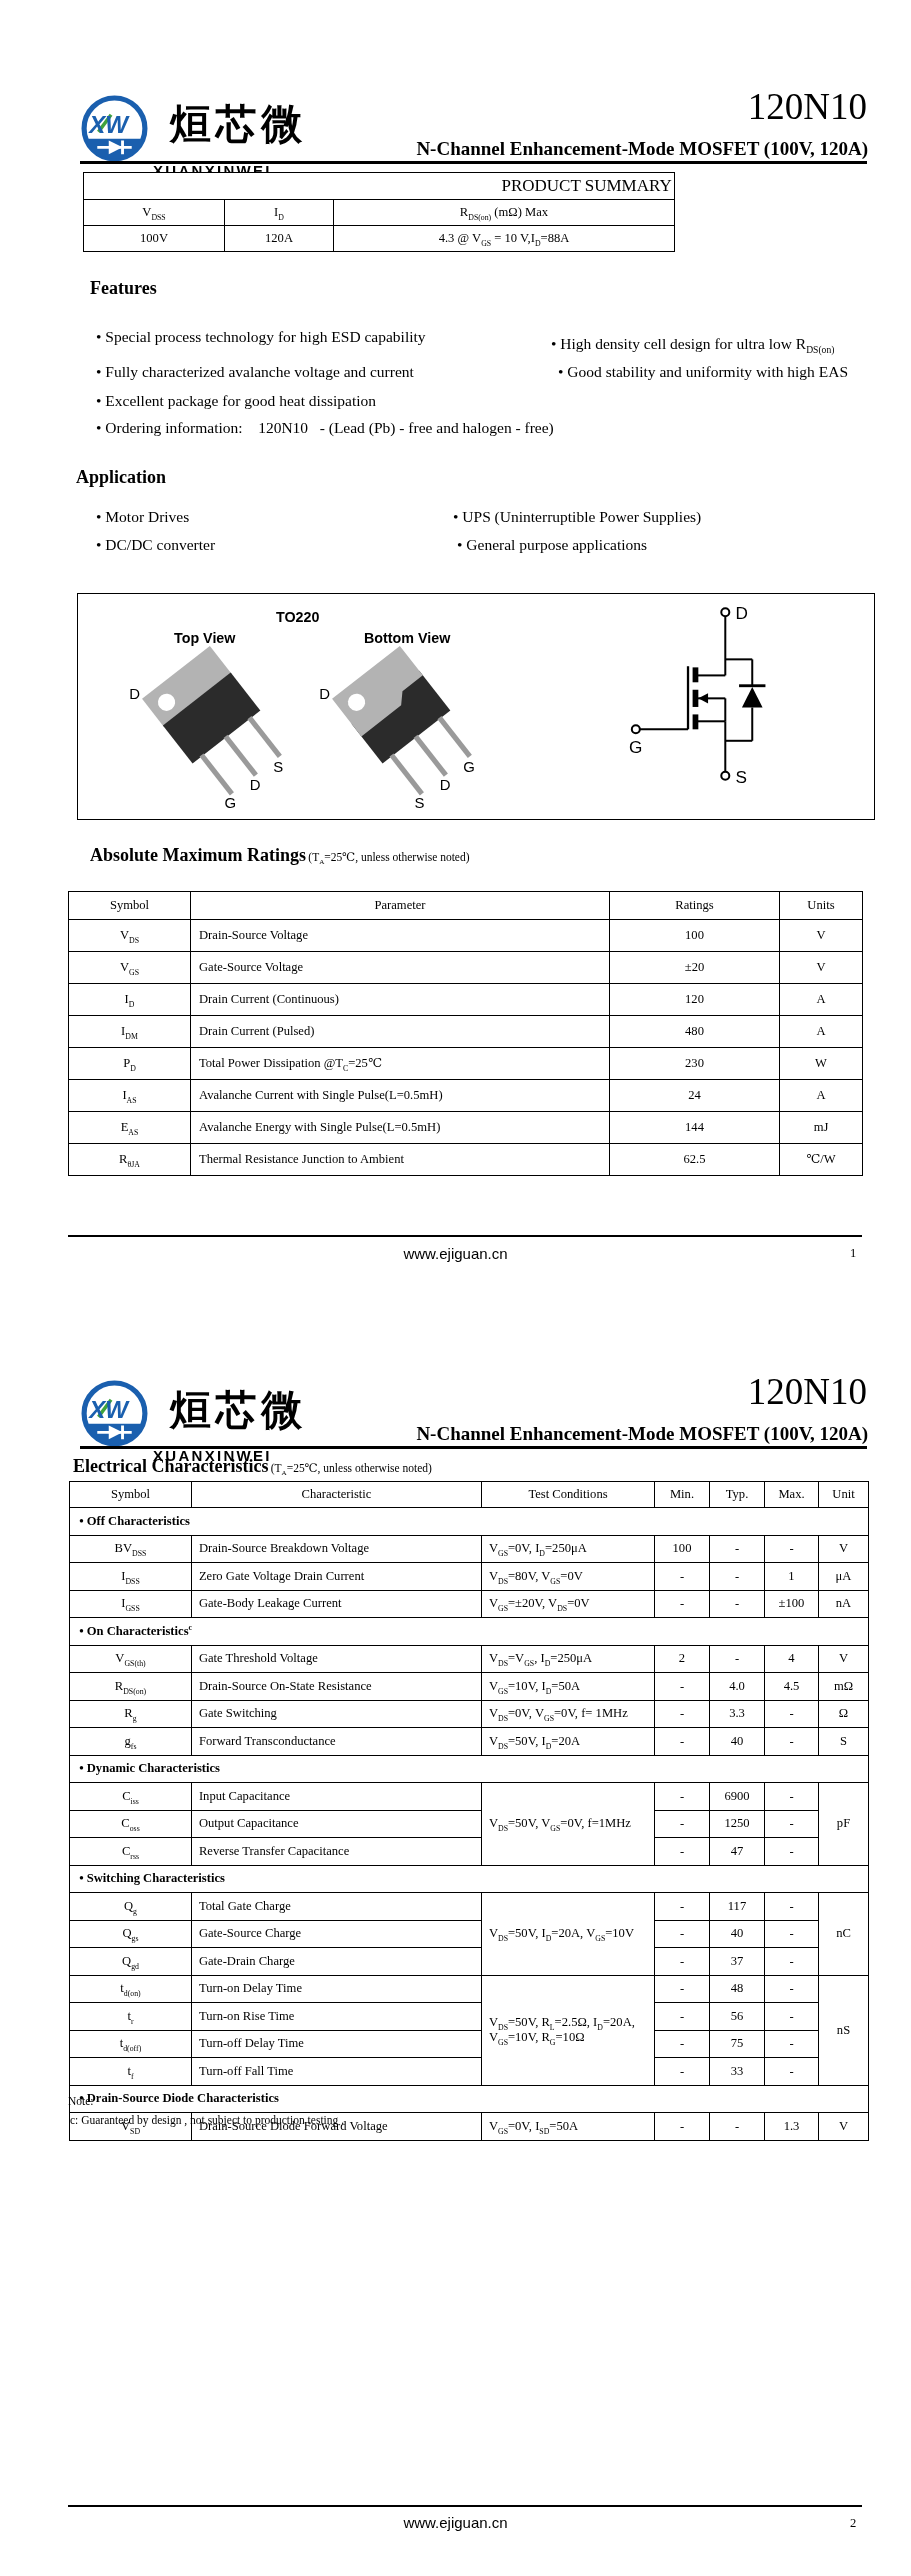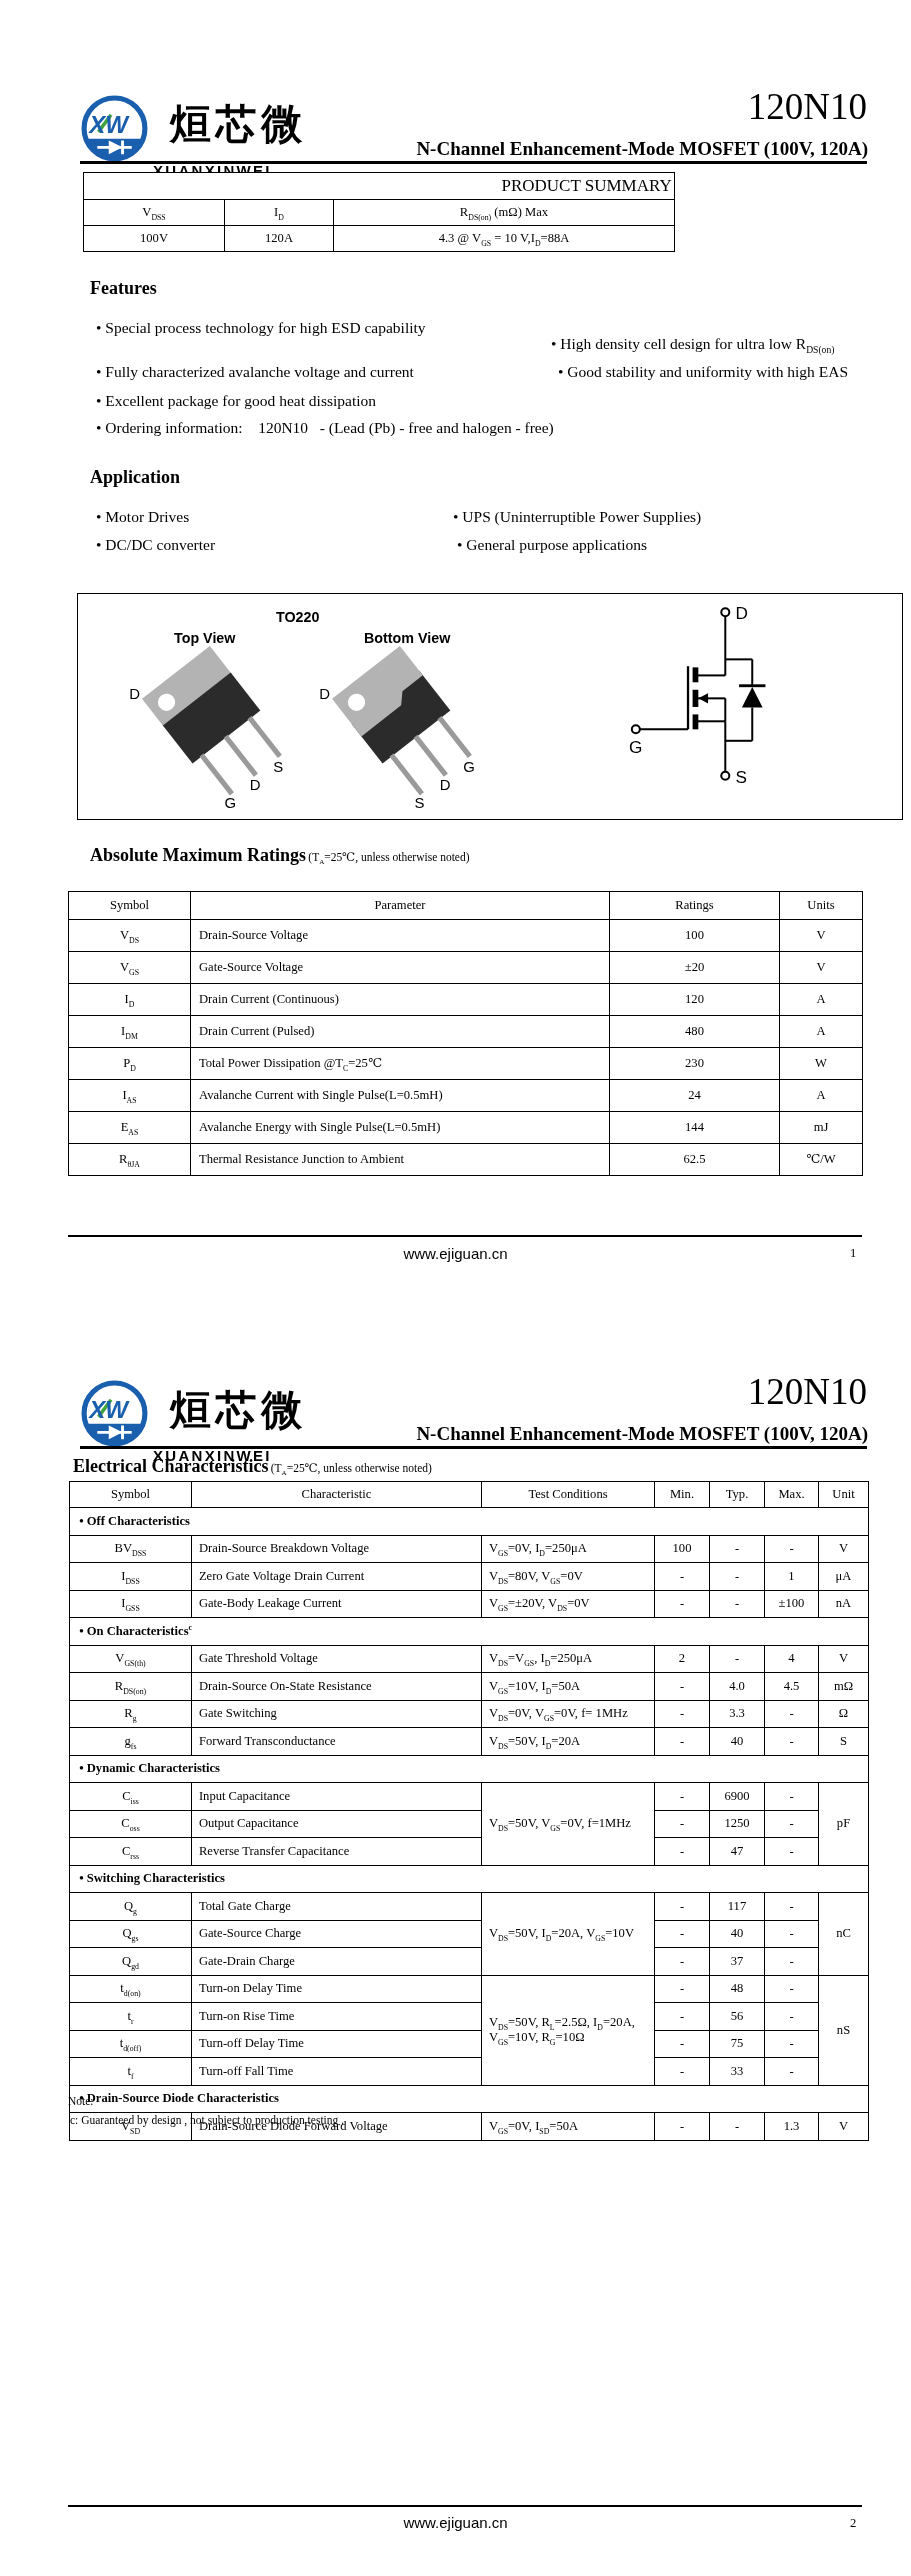--- a/index.html
+++ b/index.html
@@ -33,21 +33,21 @@
   .ps-table tr{height:26px;}
   .amr-table tr{height:32px;}
   .amr-table tr.hdr{height:27.5px;}
   .amr-table td.c1{text-align:left;padding-left:8px;}
   .ec-table tr{height:27.5px;}
   .ec-table tr.hdr{height:26px;}
   .ec-table td.c-char,.ec-table td.c-cond{text-align:left;padding-left:6.9px;}
   .ec-table td.sec-td{text-align:left;padding-left:9.2px;font-weight:bold;}
   .ec-table td.sec-td::before{content:"\2022\00a0";}
 
-  .pkg-box{border:1.1px solid #000;padding-left:28px;}
+  .pkg-box{border:1.1px solid #000;}
   .pkg-lbl{font-size:14.3px;font-weight:bold;}
   .footer-site{font-size:15px;text-align:center;width:911px;}
   .footer-page{font-size:12.6px;}
   .note-txt{font-size:11.5px;}
   svg text{font-family:"Liberation Sans","DejaVu Sans",sans-serif;}
 </style>
 </head>
 <body>
 
 <div class="sheet">
@@ -85,28 +85,28 @@
       </tr>
       <tr>
         <td>100V</td>
         <td>120A</td>
         <td>4.3 @ V<sub>GS</sub> = 10 V,I<sub>D</sub>=88A</td>
       </tr>
     </tbody>
   </table>
 
   <div class="abs sec-head" style="left:90px;top:278px">Features</div>
-  <div class="abs bullet" style="left:96px;top:319px">Special process technology for high ESD capability</div>
+  <div class="abs bullet" style="left:96px;top:328px">Special process technology for high ESD capability</div>
   <div class="abs bullet" style="left:551px;top:335px">High density cell design for ultra low R<sub>DS(on)</sub></div>
   <div class="abs bullet" style="left:96px;top:363px">Fully characterized avalanche voltage and current</div>
   <div class="abs bullet" style="left:558px;top:363px">Good stability and uniformity with high EAS</div>
   <div class="abs bullet" style="left:96px;top:392px">Excellent package for good heat dissipation</div>
   <div class="abs bullet" style="left:96px;top:419px">Ordering information:&nbsp;&nbsp;&nbsp;&nbsp;120N10&nbsp;&nbsp;&nbsp;- (Lead (Pb) - free and halogen - free)</div>
 
-  <div class="abs sec-head" style="left:90px;top:467px">Application</div>
+  <div class="abs sec-head" style="left:76px;top:467px">Application</div>
   <div class="abs bullet" style="left:96px;top:508px">Motor Drives</div>
   <div class="abs bullet" style="left:453px;top:508px">UPS (Uninterruptible Power Supplies)</div>
   <div class="abs bullet" style="left:96px;top:536px">DC/DC converter</div>
   <div class="abs bullet" style="left:457px;top:536px">General purpose applications</div>
 
   <div class="abs pkg-box" style="left:77px;top:593px;width:796px;height:225px">
     <div class="abs pkg-lbl sans" style="left:198px;top:15px">TO220</div>
     <div class="abs pkg-lbl sans" style="left:96px;top:36px">Top View</div>
     <div class="abs pkg-lbl sans" style="left:286px;top:36px">Bottom View</div>
 

